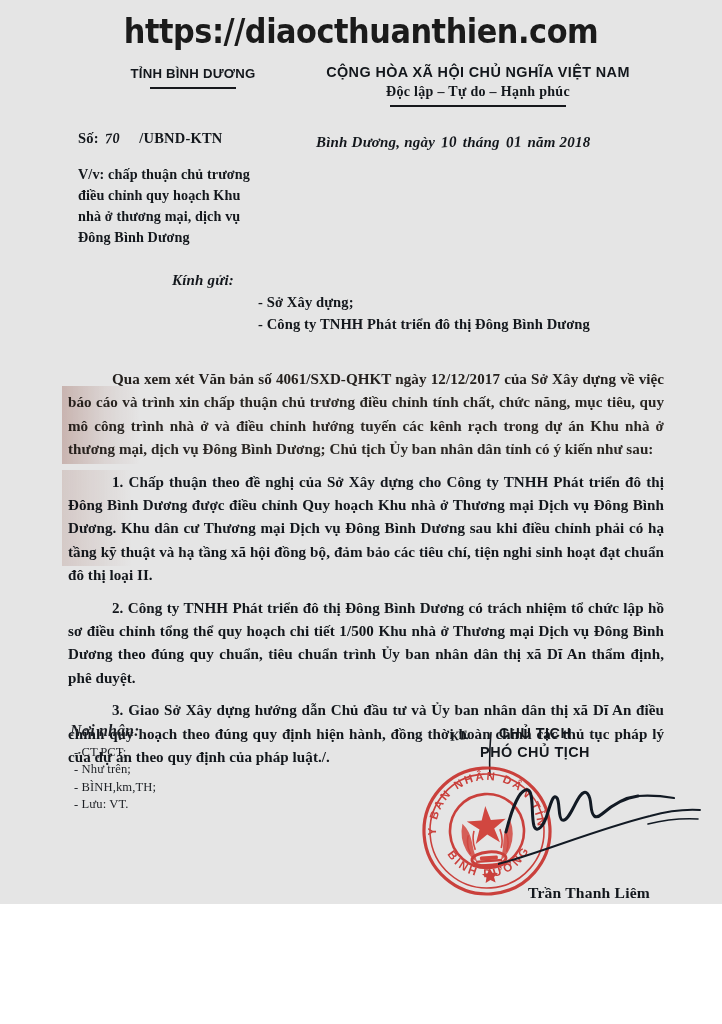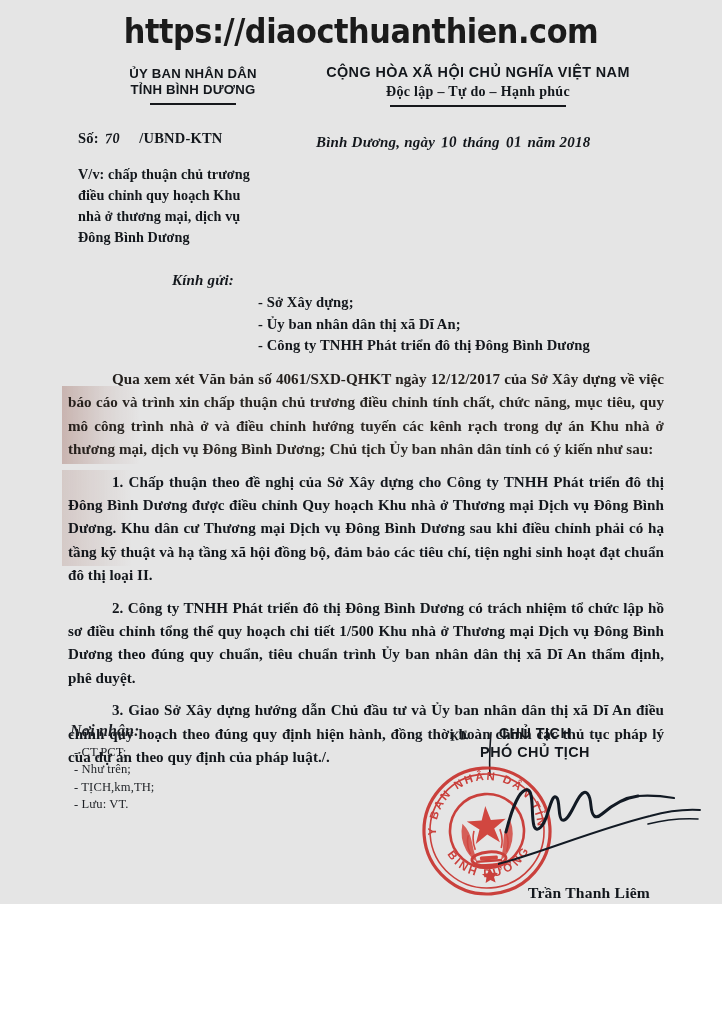--- a/index.html
+++ b/index.html
@@ -301,21 +301,20 @@
 </style>
 </head>
 <body>
 
 <div class="page">
 
   <div class="watermark">https://diaocthuanthien.com</div>
 
   <div class="header">
     <div class="org-block">
-      <div>ỦY BAN NHÂN DÂN</div>
       <div>TỈNH BÌNH DƯƠNG</div>
       <div class="rule"></div>
     </div>
     <div class="nation-block">
       <div class="line1">CỘNG HÒA XÃ HỘI CHỦ NGHĨA VIỆT NAM</div>
       <div class="line2">Độc lập – Tự do – Hạnh phúc</div>
       <div class="rule"></div>
     </div>
   </div>
 
@@ -337,39 +336,38 @@
   <div class="subject">
     <div>V/v: chấp thuận chủ trương</div>
     <div>điều chỉnh quy hoạch Khu</div>
     <div>nhà ở thương mại, dịch vụ</div>
     <div>Đông Bình Dương</div>
   </div>
 
   <div class="kinhgui">Kính gửi:</div>
   <div class="recipients">
     <div>- Sở Xây dựng;</div>
-    <div>- Ủy ban nhân dân thị xã Dĩ An;</div>
     <div>- Công ty TNHH Phát triển đô thị Đông Bình Dương</div>
   </div>
 
   <div class="body-text">
     <p class="para faded">Qua xem xét Văn bản số 4061/SXD-QHKT ngày 12/12/2017 của Sở Xây dựng về việc báo cáo và trình xin chấp thuận chủ trương điều chỉnh tính chất, chức năng, mục tiêu, quy mô công trình nhà ở và điều chỉnh hướng tuyến các kênh rạch trong dự án Khu nhà ở thương mại, dịch vụ Đông Bình Dương; Chủ tịch Ủy ban nhân dân tỉnh có ý kiến như sau:</p>
     <p class="para">1. Chấp thuận theo đề nghị của Sở Xây dựng cho Công ty TNHH Phát triển đô thị Đông Bình Dương được điều chỉnh Quy hoạch Khu nhà ở Thương mại Dịch vụ Đông Bình Dương. Khu dân cư Thương mại Dịch vụ Đông Bình Dương sau khi điều chỉnh phải có hạ tầng kỹ thuật và hạ tầng xã hội đồng bộ, đảm bảo các tiêu chí, tiện nghi sinh hoạt đạt chuẩn đô thị loại II.</p>
     <p class="para">2. Công ty TNHH Phát triển đô thị Đông Bình Dương có trách nhiệm tổ chức lập hồ sơ điều chỉnh tổng thể quy hoạch chi tiết 1/500 Khu nhà ở Thương mại Dịch vụ Đông Bình Dương theo đúng quy chuẩn, tiêu chuẩn trình Ủy ban nhân dân thị xã Dĩ An thẩm định, phê duyệt.</p>
     <p class="para">3. Giao Sở Xây dựng hướng dẫn Chủ đầu tư và Ủy ban nhân dân thị xã Dĩ An điều chỉnh quy hoạch theo đúng quy định hiện hành, đồng thời hoàn chỉnh các thủ tục pháp lý của dự án theo quy định của pháp luật./.</p>
   </div>
   <div class="fade-overlay"></div>
   <div class="fade-overlay2"></div>
 
   <div class="noinhan">
     <div class="title">Nơi nhận:</div>
     <ul>
       <li>- CT,PCT;</li>
       <li>- Như trên;</li>
-      <li>- TỊCH,km,TH;</li>
+      <li>- BÌNH,km,TH;</li>
       <li>- Lưu: VT.</li>
     </ul>
   </div>
 
   <div class="signblock">
     <span class="kt">KT.</span>
     <div>CHỦ TỊCH</div>
     <div>PHÓ CHỦ TỊCH</div>
   </div>
 

